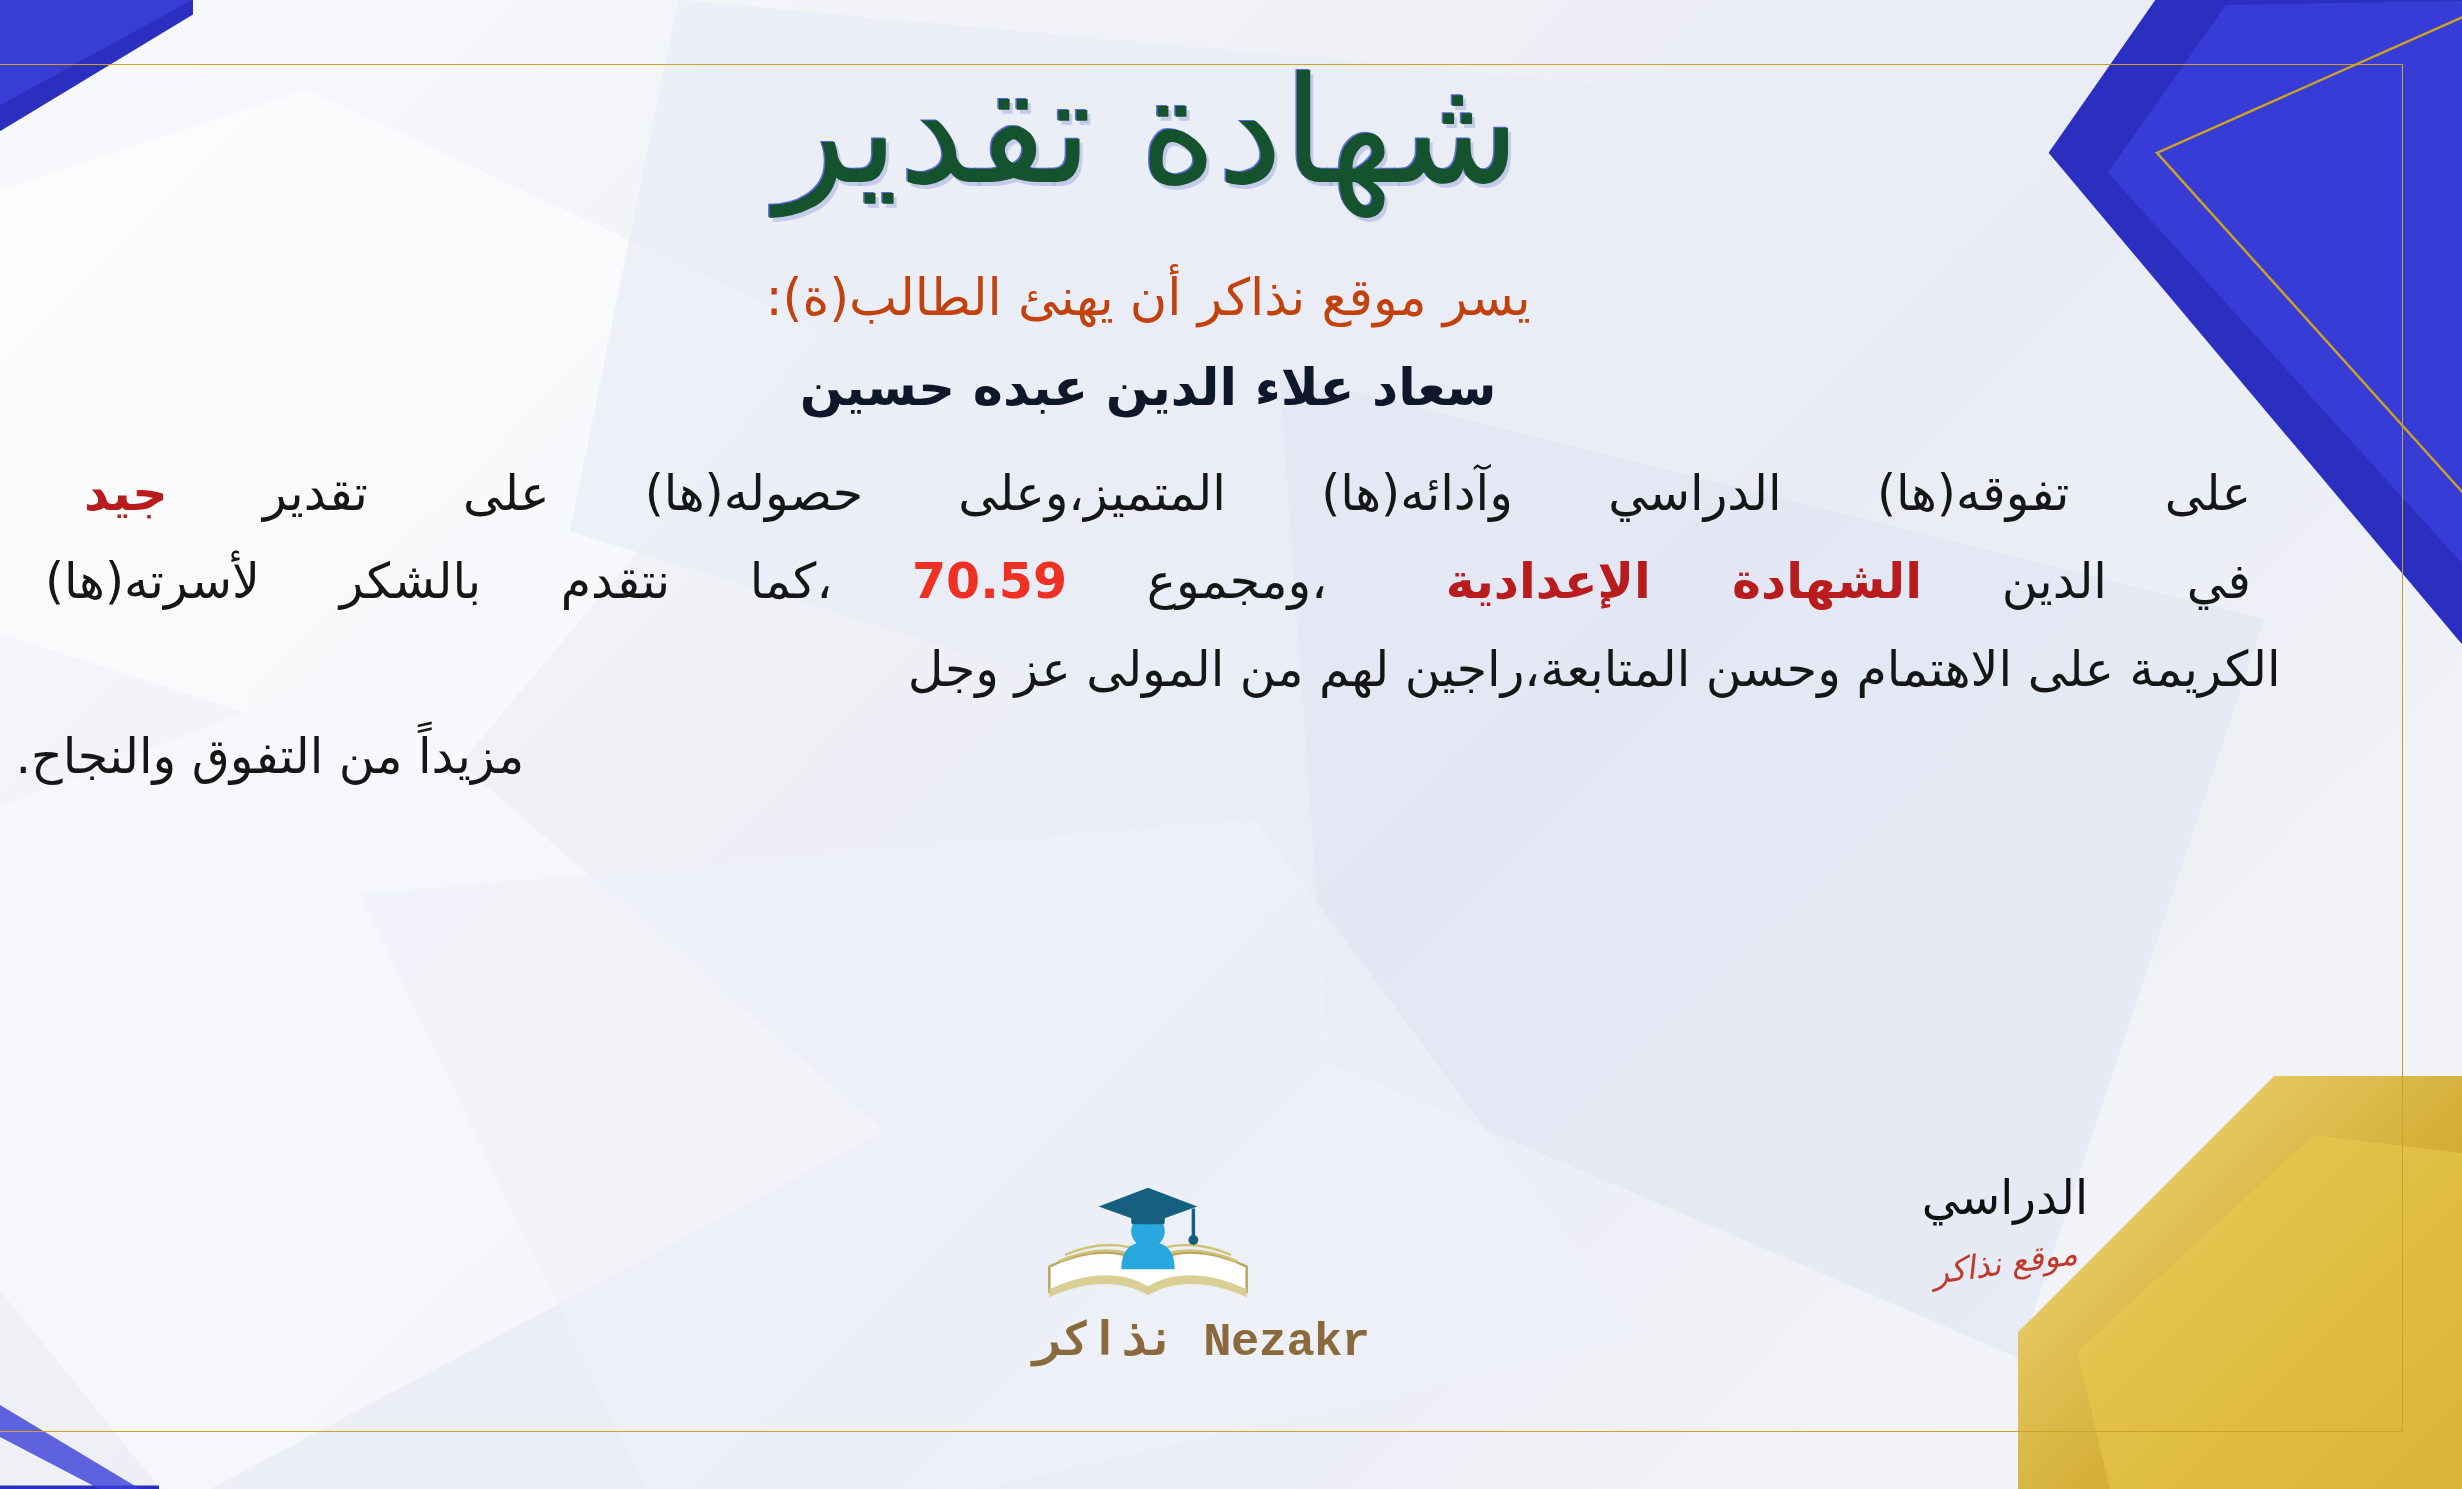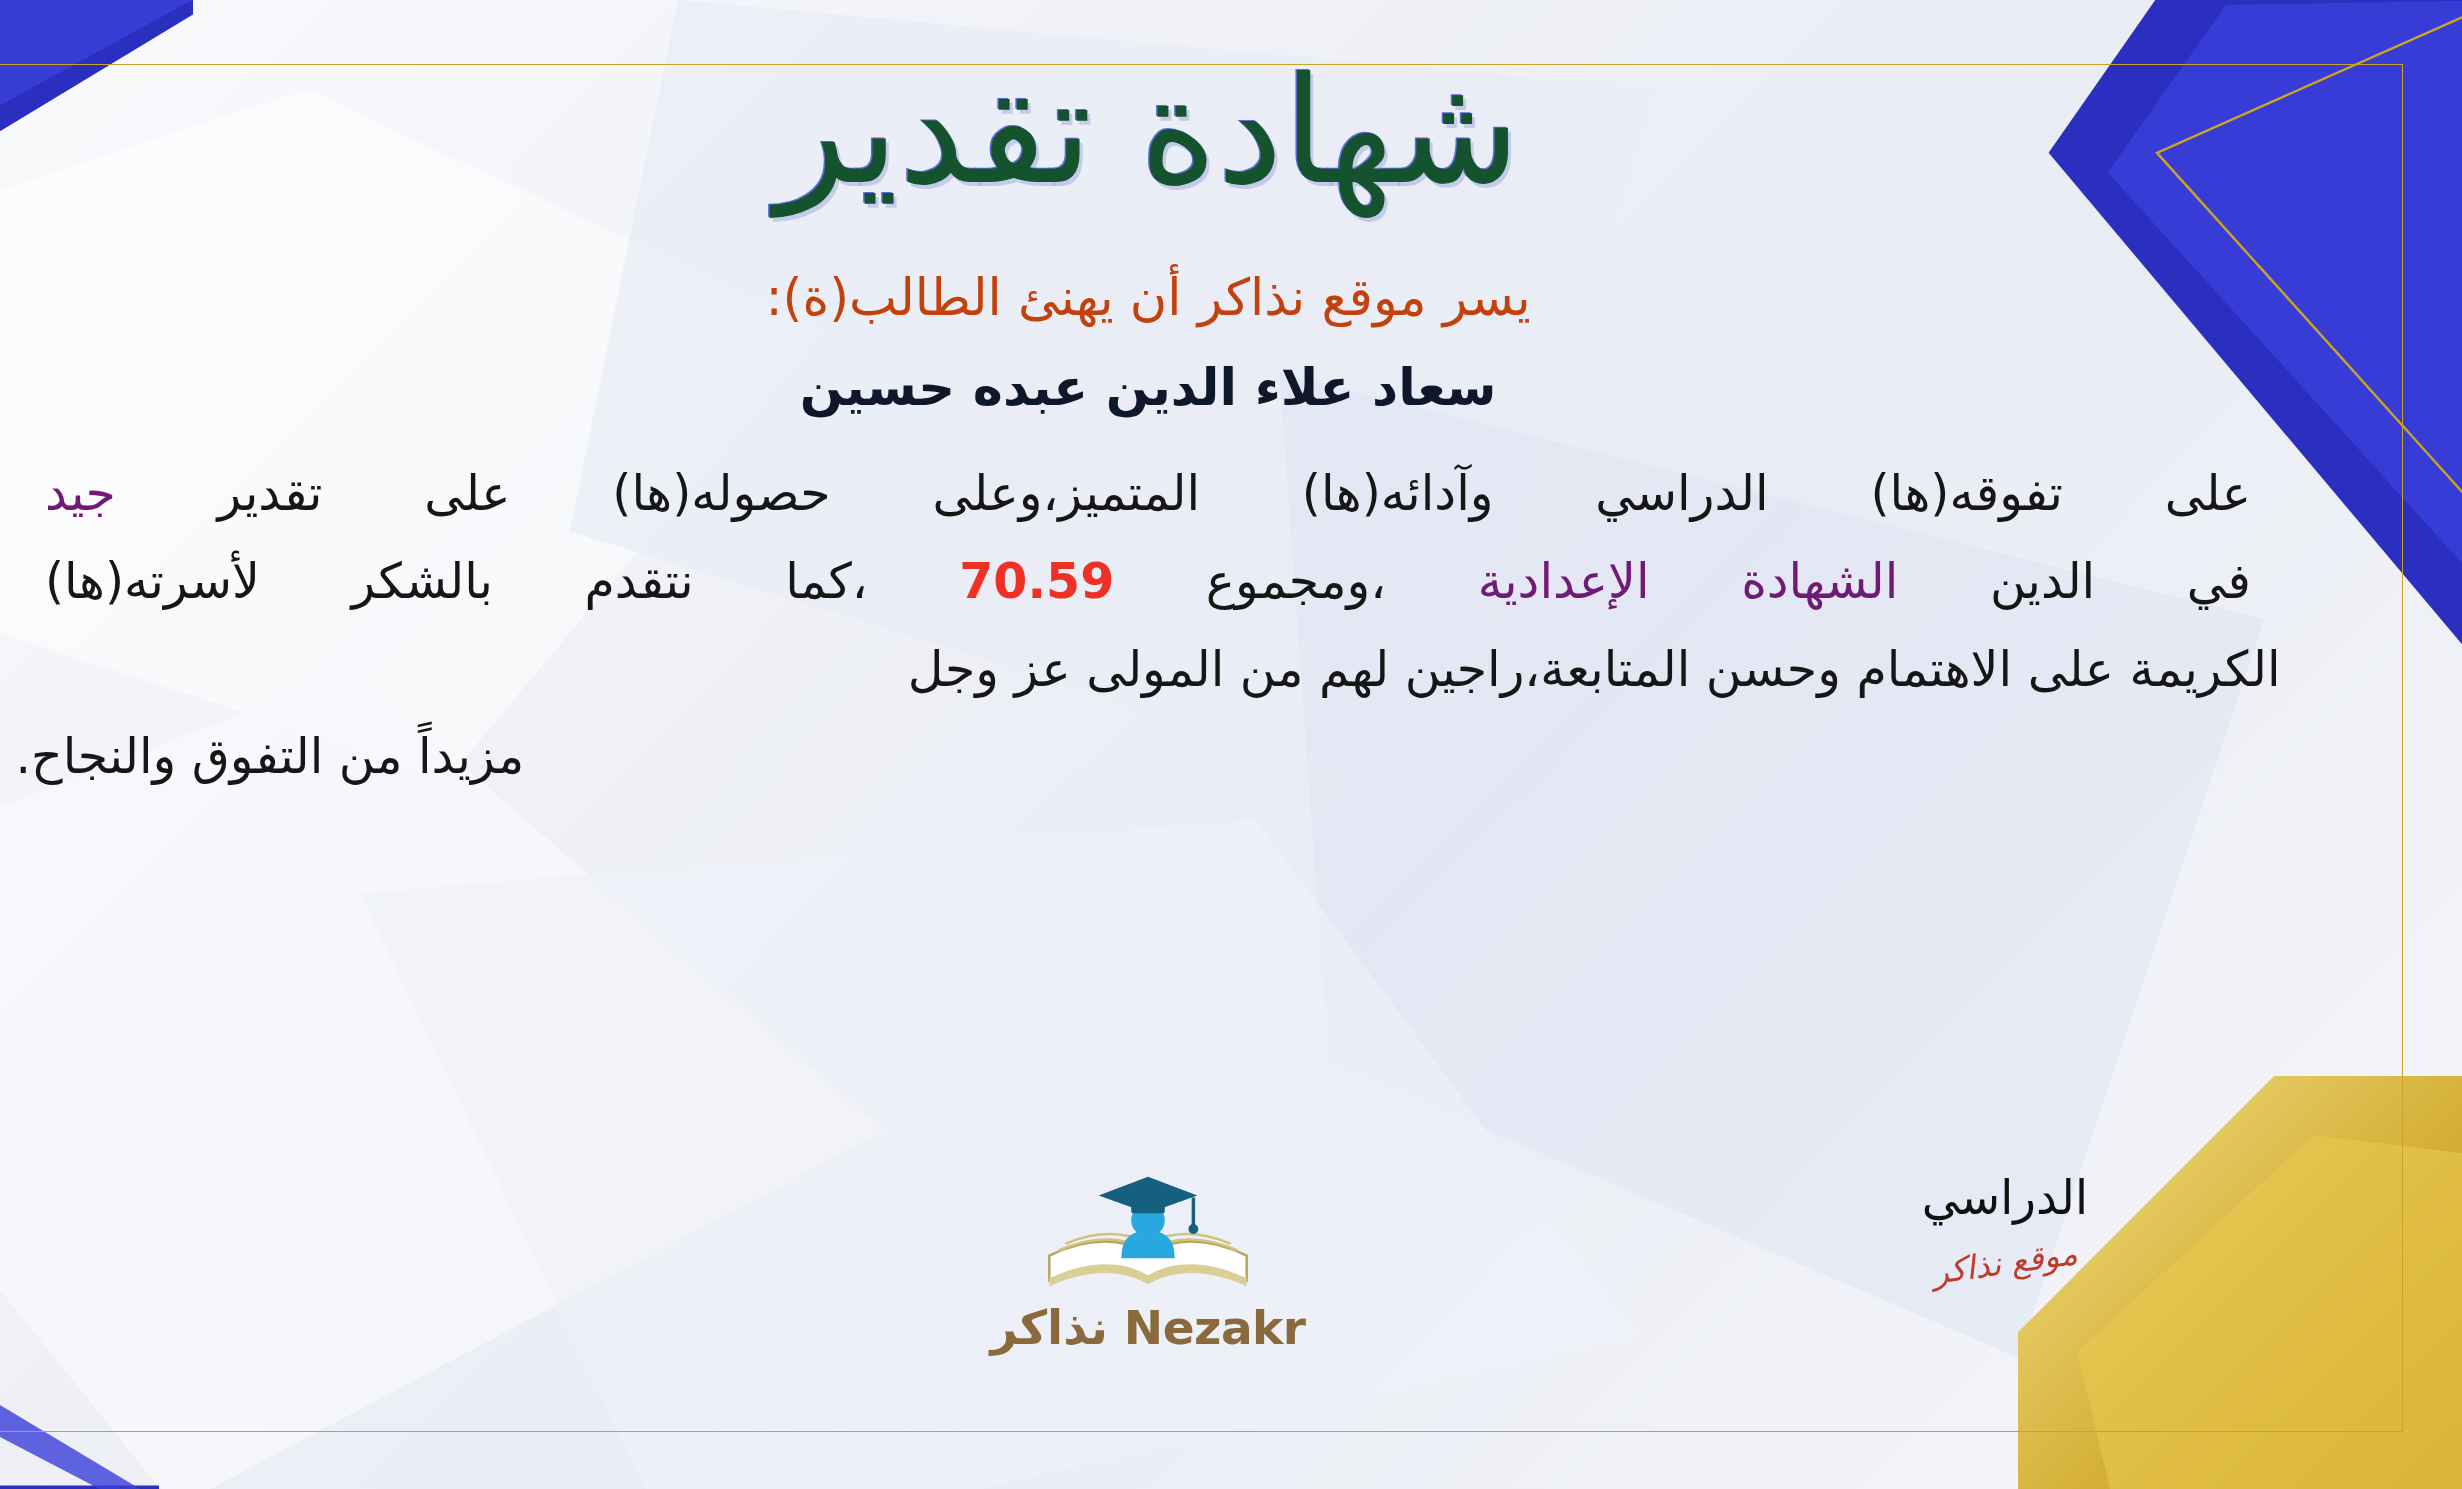--- a/index.html
+++ b/index.html
@@ -163,22 +163,23 @@
     display: block;
     text-align: right;
     margin-top: 8.9px;
   }
   .body-block .para-4 {
     display: block;
     text-align: left;
     margin-top: 6.9px;
   }
   .hl {
-    color: #701a75;
-    font-weight: 400;
+    color: #b91c1c;
+    font-weight: 700;
+    margin-left: 39px;
   }
   .hl-num {
     color: #ee3124;
     font-weight: 700;
     direction: rtl;
     unicode-bidi: isolate;
   }
 
   
   .footer {
@@ -207,23 +208,24 @@
     color: #c0392b;
     font-style: italic;
     transform: rotate(-8deg);
     display: inline-block;
   }
 
   .logo-area {
     position: absolute;
     left: 50%;
     transform: translateX(-50%);
-    top: 17px;
+    top: 28px;
     width: 443px;
-    text-align: center;
+    text-align: right;
+    font-family: Liberation Mono, monospace;
   }
   .logo-mark {
     width: 227px;
     height: 148px;
     margin: 0 auto;
     display: block;
   }
   .logo-text {
     margin-top: -4.9px;
     font-size: 47px;

